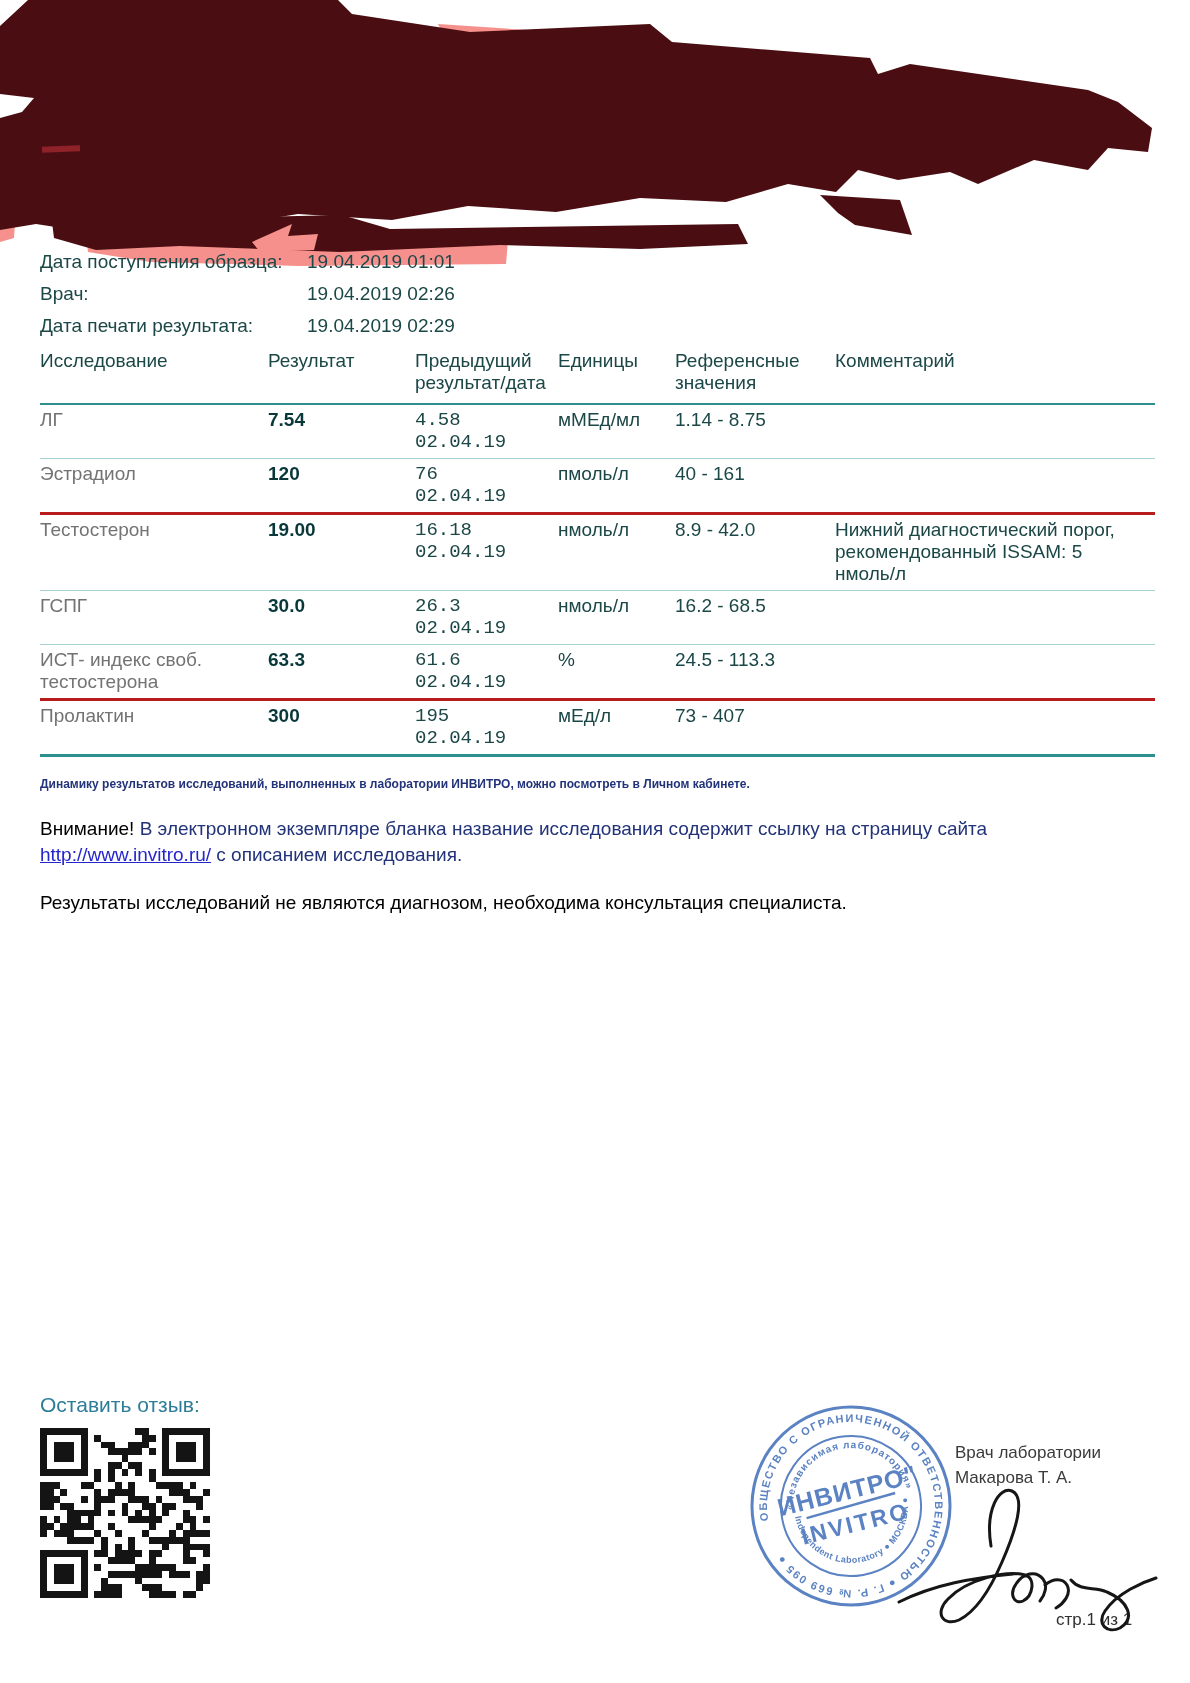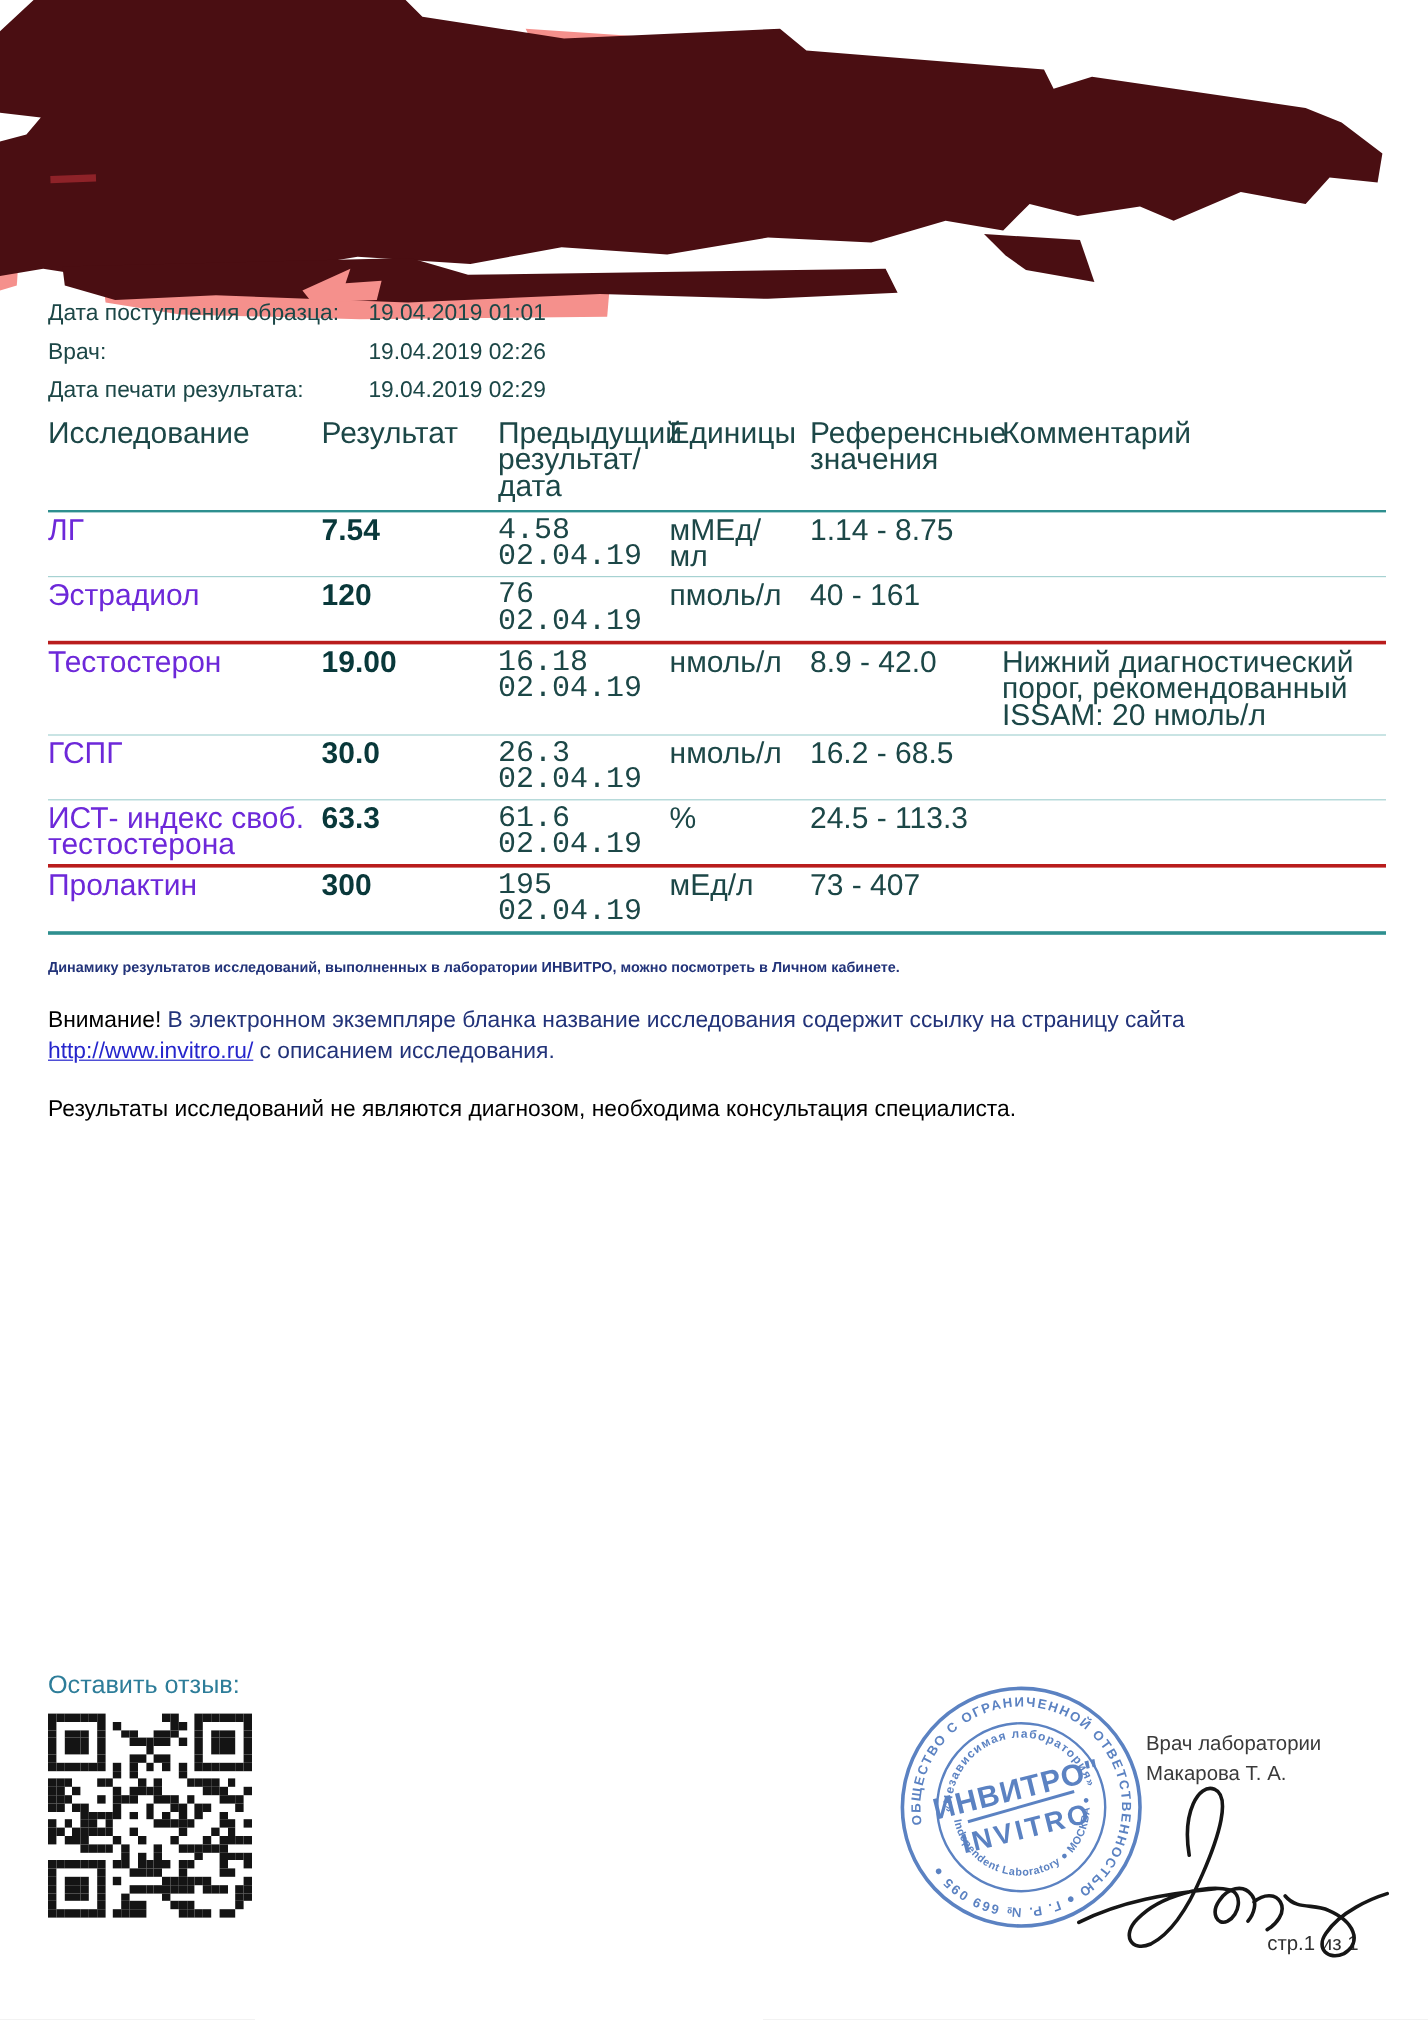--- a/index.html
+++ b/index.html
@@ -6,28 +6,28 @@
   .page{position:relative;width:1190px;height:1683px;background:#ffffff;overflow:hidden;
         font-family:"Liberation Sans",sans-serif;color:#1c4747;}
   .layer{position:absolute;left:0;top:0;}
   .pink-layer{z-index:0;}
   .dark-layer{z-index:2;pointer-events:none;}
   .content{position:absolute;left:40px;top:246px;width:1115px;z-index:1;}
   .date-row{display:flex;font-size:19px;line-height:32px;}
   .dlabel{width:267px;flex:none;}
   .dvalue{white-space:nowrap;}
 
-  .rtable{margin-top:4px;font-size:25px;line-height:22px;border-bottom:3px solid #2e8f8f;}
+  .rtable{margin-top:4px;font-size:19px;line-height:22px;border-bottom:3px solid #2e8f8f;}
   .thead,.trow{display:grid;grid-template-columns:228px 147px 143px 117px 160px 320px;}
   .thead{padding:4px 0 9px;border-bottom:2px solid #2e8f8f;}
   .trow{padding:4px 0 5px;border-top:1.5px solid #a6d2d2;}
   .trow.first{border-top:none;}
   .trow.thick{border-top:3px solid #b91c1c;}
   .cell{padding-right:10px;}
-  .cell.name{color:#6d28d9;text-decoration:none;cursor:pointer;}
+  .cell.name{color:#737373;text-decoration:none;cursor:pointer;}
   .cell.result{font-weight:bold;color:#09383a;}
   .prev span{display:block;font-family:Liberation Mono, monospace;}
 
   .bold-note{color:#223379;font-weight:bold;font-size:12px;line-height:27px;margin:14px 0 0;}
   .attention{font-size:19px;line-height:26px;color:#223379;margin:18px 0 0;}
   .orange{color:#000000;}
   .disclaimer{font-size:19px;line-height:26px;margin:22px 0 0;}
   .link{color:#2525cc;text-decoration:underline;cursor:pointer;}
 
   .feedback{position:absolute;left:40px;top:1393px;color:#2d7d99;font-size:21px;z-index:1;}
@@ -108,21 +108,21 @@
 
       <div class="trow thick">
         <a class="cell name">Тестостерон</a>
         <div class="cell result">19.00</div>
         <div class="cell prev">
           <span>16.18</span>
           <span>02.04.19</span>
         </div>
         <div class="cell">нмоль/л</div>
         <div class="cell">8.9 - 42.0</div>
-        <div class="cell">Нижний диагностический порог, рекомендованный ISSAM: 20 нмоль/л</div>
+        <div class="cell">Нижний диагностический порог, рекомендованный ISSAM: 5 нмоль/л</div>
       </div>
 
       <div class="trow">
         <a class="cell name">ГСПГ</a>
         <div class="cell result">30.0</div>
         <div class="cell prev">
           <span>26.3</span>
           <span>02.04.19</span>
         </div>
         <div class="cell">нмоль/л</div>

